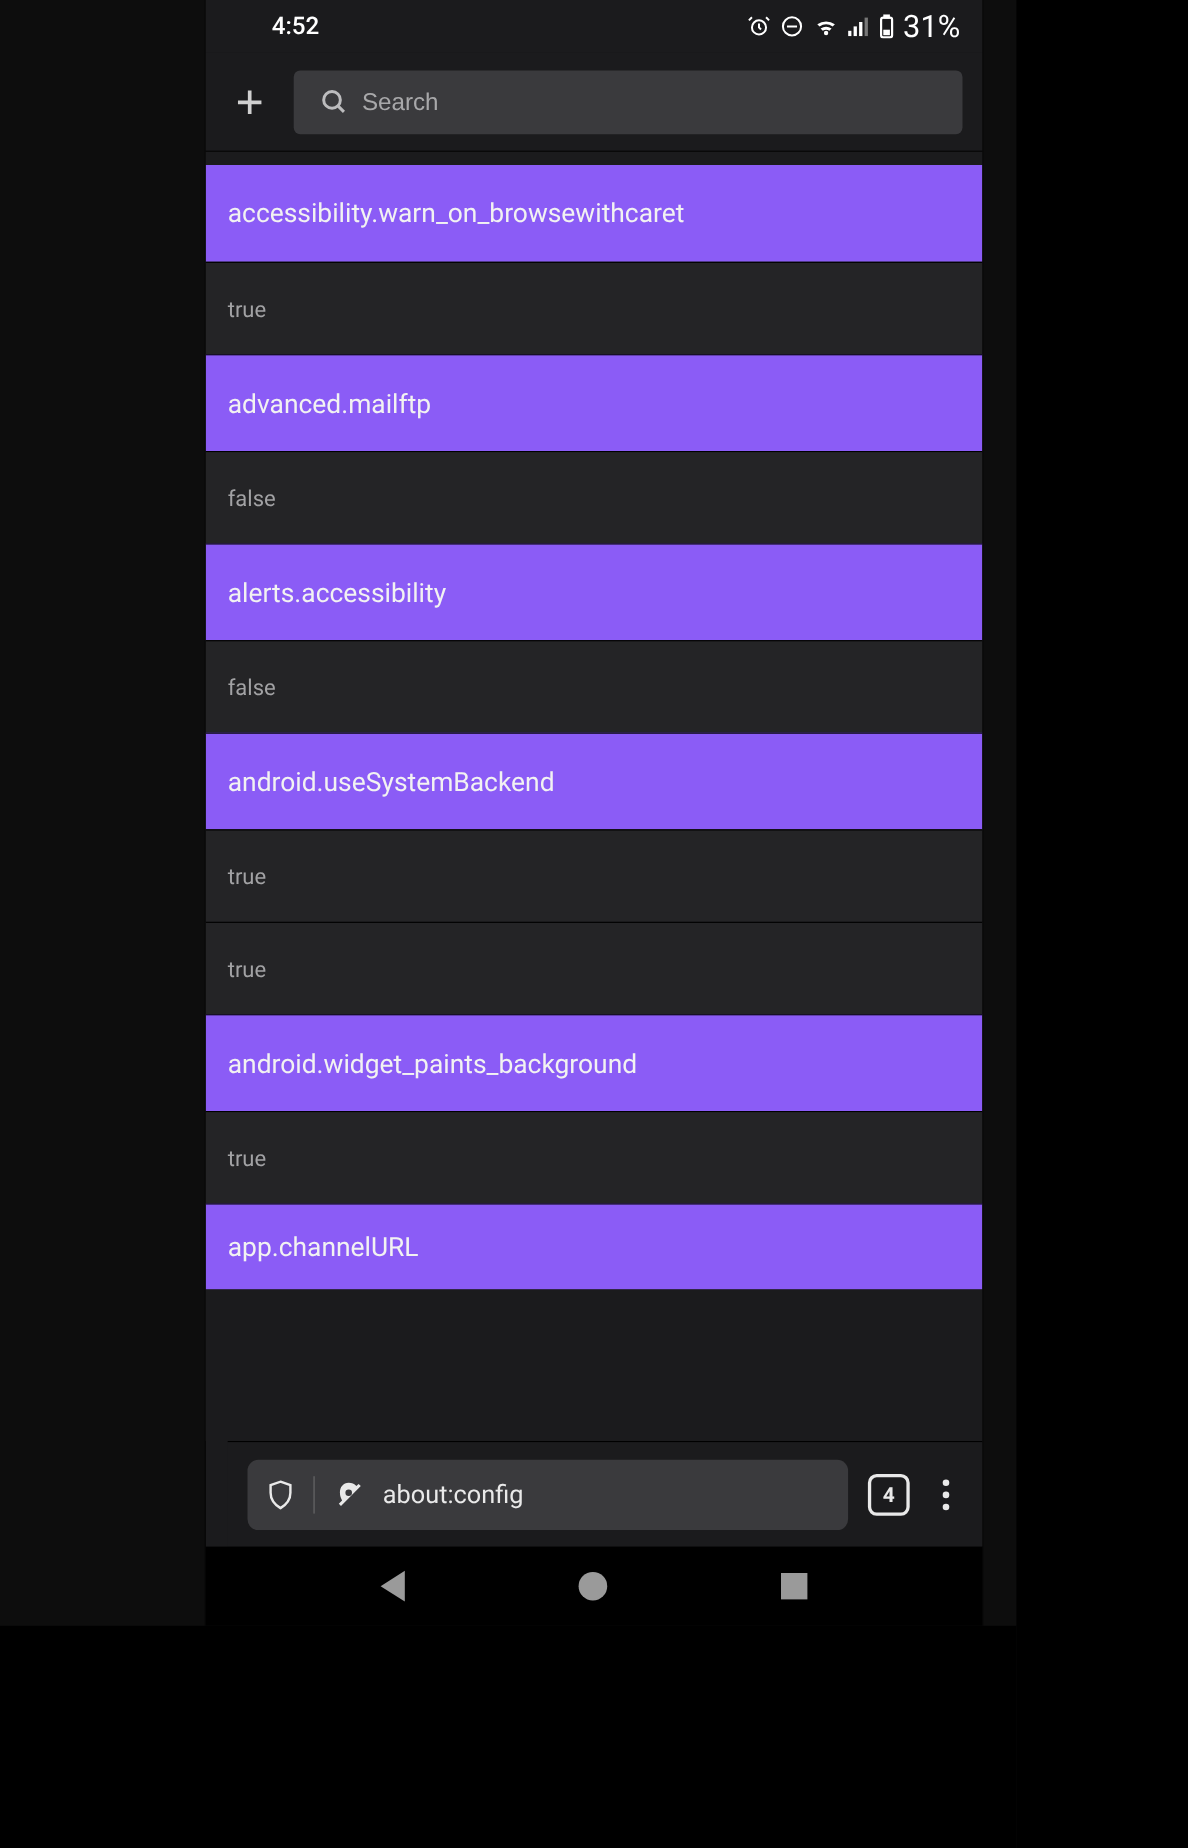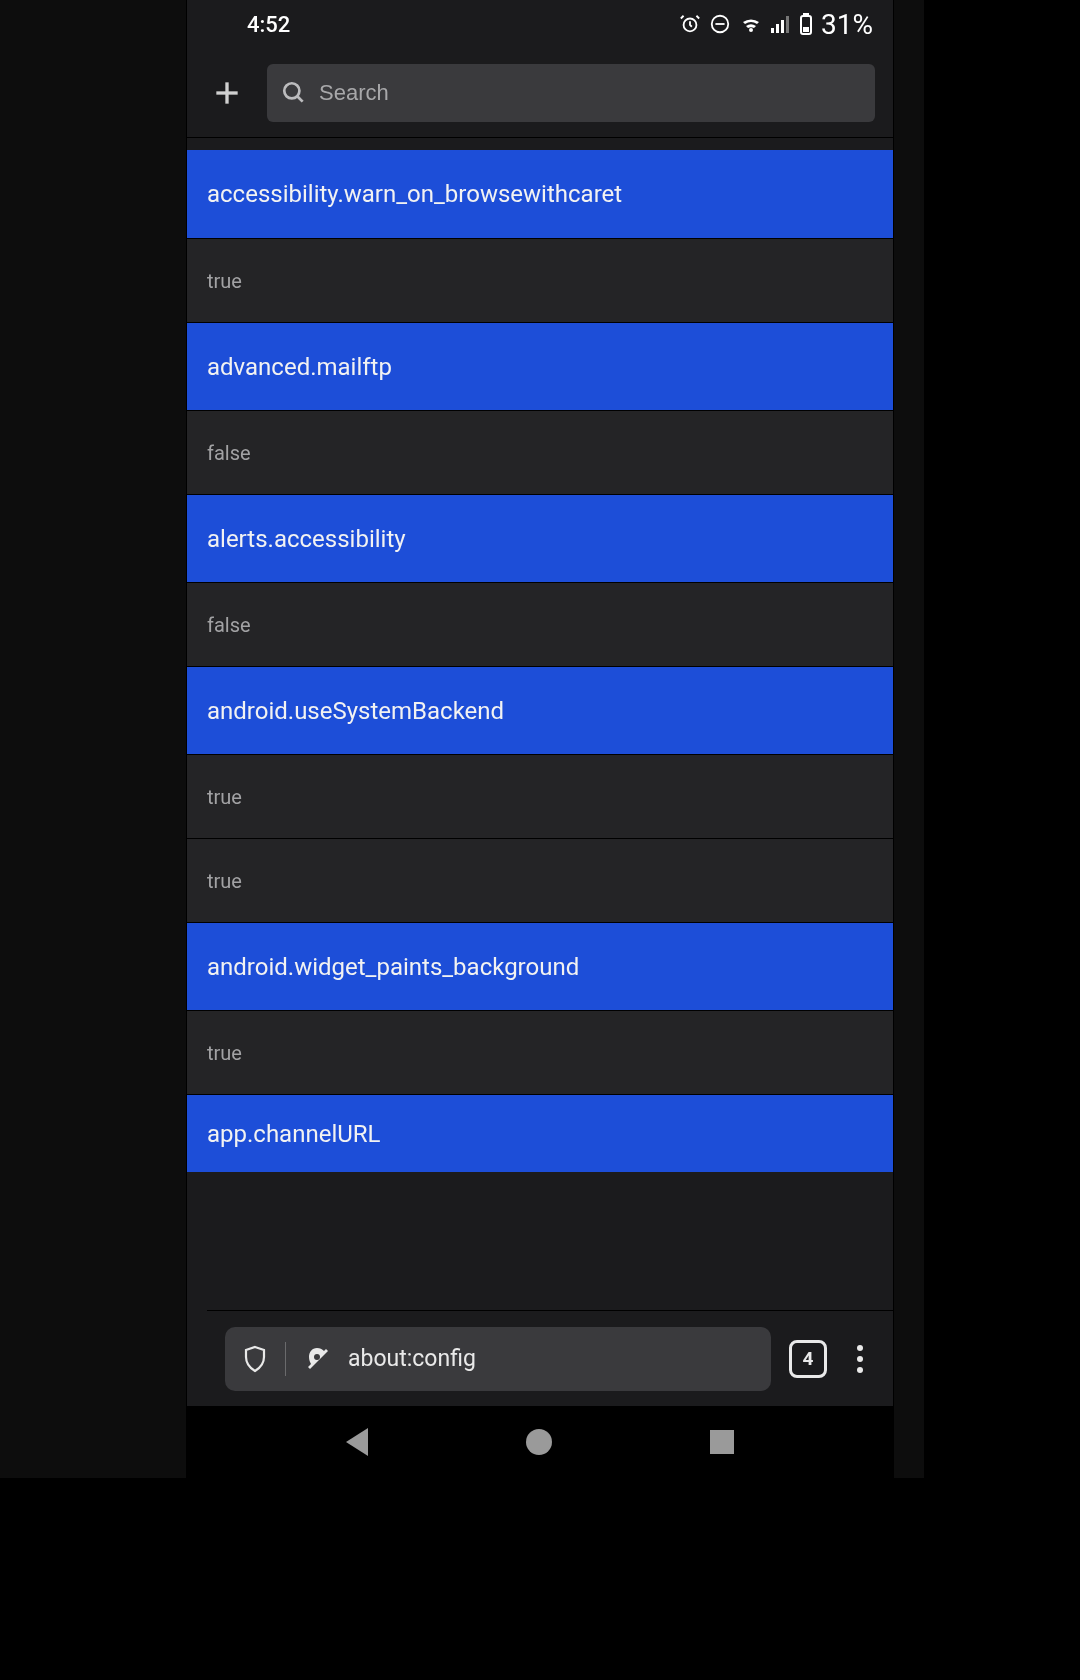--- a/index.html
+++ b/index.html
@@ -59,21 +59,21 @@
     display:flex; align-items:center; justify-content:center;
     color:#d0d0d0;
   }
   .searchbox {
     flex: 1;
     height: 58px;
     background: #3a3a3d;
     border-radius: 6px;
     display: flex;
     align-items: center;
-    padding: 0 14px;
+    padding: 0 24px;
     gap: 12px;
   }
   .searchbox input {
     flex:1;
     background: transparent;
     border: none;
     outline: none;
     color: #ccc;
     font-size: 22px;
   }
@@ -81,21 +81,21 @@
 
   
   .list { flex: 1; overflow: hidden; background:#1b1b1d; }
   .row-key {
     height: 88px;
     display:flex; align-items:center;
     padding: 0 20px;
     color:#f2f2f2;
     font-size: 24px;
     border-top: 1px solid #000;
-    background:#1d4ed8;
+    background:#8b5cf6;
   }
   .row-key.first { border-top: none; margin-top:12px;}
   .row-val {
     height: 84px;
     display:flex; align-items:center;
     padding: 16px 20px;
     color:#a2a2a4;
     font-size: 20px;
     border-top: 1px solid #000;
     background:#242426;

